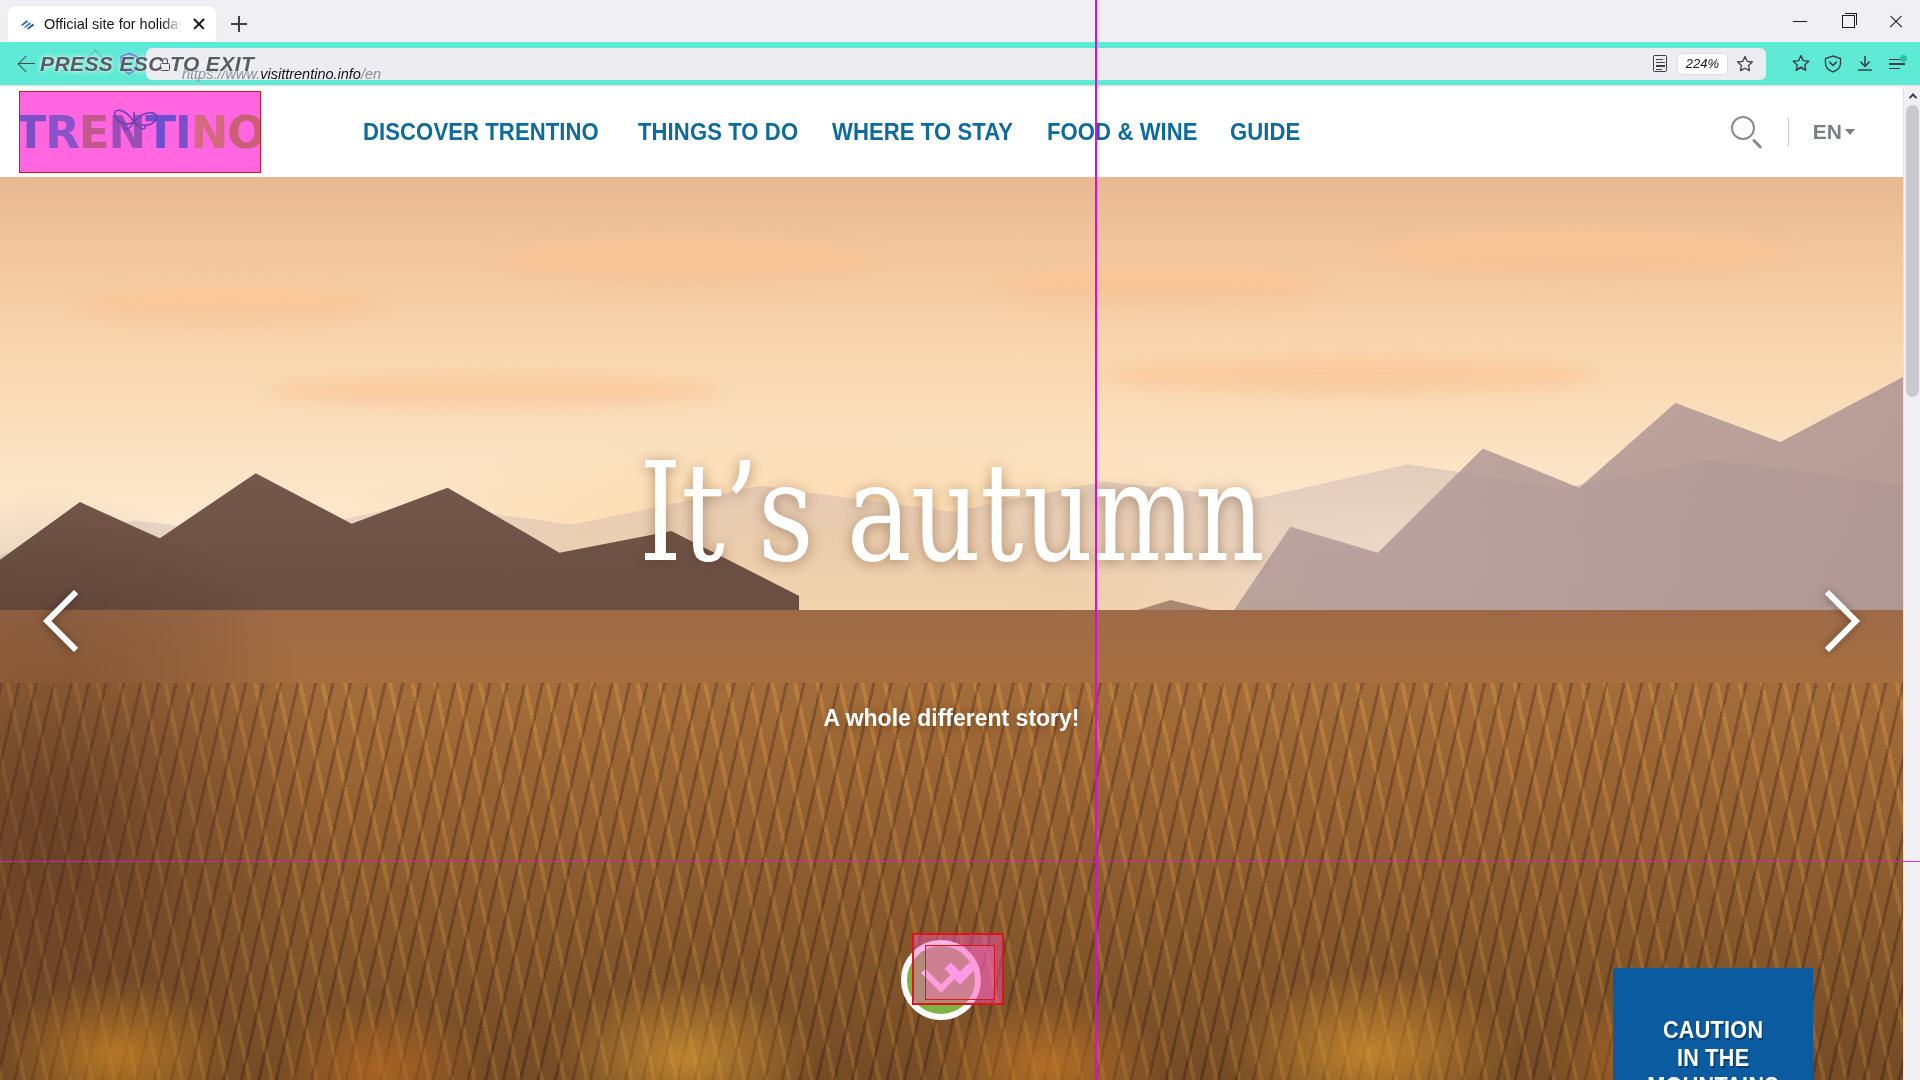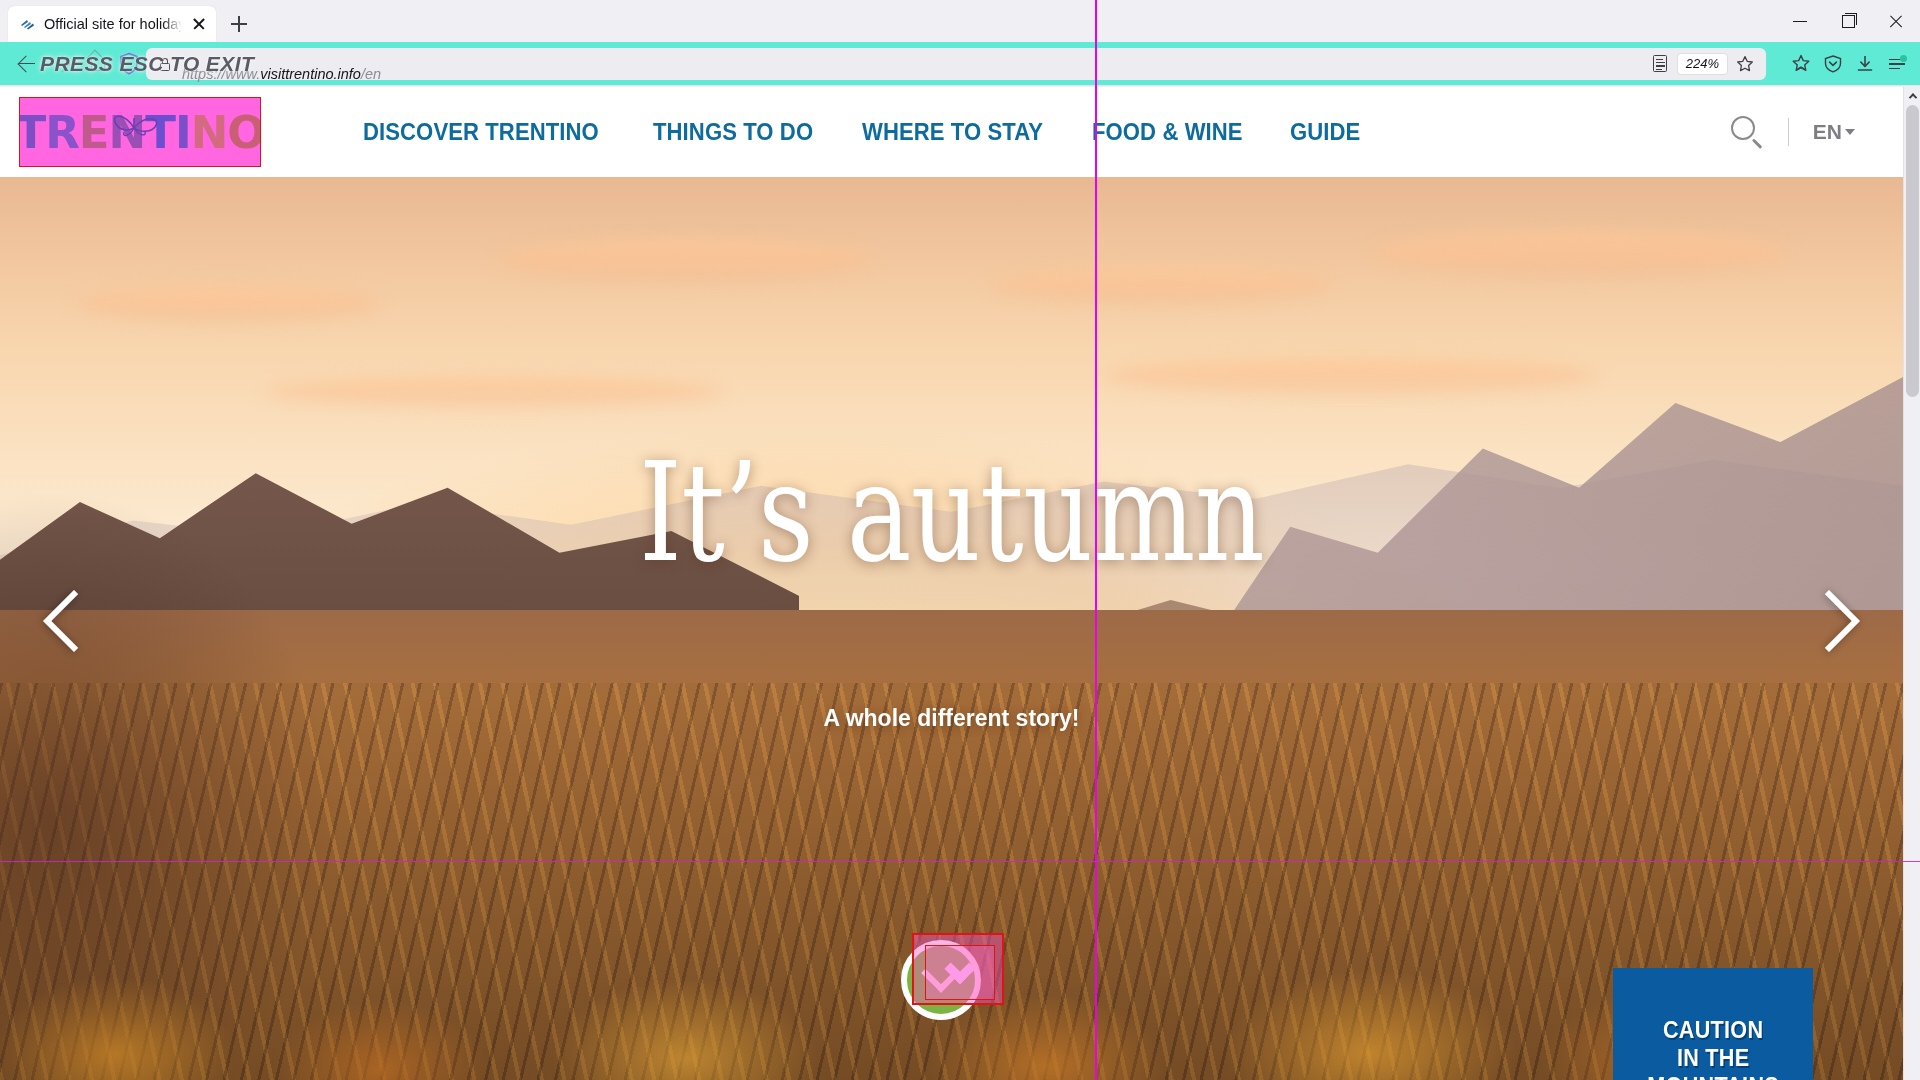--- a/index.html
+++ b/index.html
@@ -138,21 +138,21 @@
   
   .viewport {
     position: absolute; left: 0; top: 87px;
     width: 1903px; height: 993px; overflow: hidden; background: #fff;
   }
   .site-header {
     height: 90px; background: #ffffff; display: flex; align-items: center;
     padding-left: 19px; position: relative;
   }
   .logo {
-    width: 242px; height: 70px; flex: 0 0 242px;
+    width: 242px; height: 82px; flex: 0 0 242px;
     background: #ff66e0; border: 1.5px solid #d81515;
     display: flex; align-items: center; justify-content: center;
     position: relative; overflow: hidden;
   }
   .logo-word {
     font-size: 45px; font-weight: bold; letter-spacing: -1px;
     font-family: "DejaVu Sans", sans-serif;
     line-height: 1;
   }
   .logo-word span:nth-child(1){ color:#7d4fc4; }
@@ -160,21 +160,21 @@
   .logo-word span:nth-child(3){ color:#c05a8e; }
   .logo-word span:nth-child(4){ color:#9b4fb5; }
   .logo-word span:nth-child(5){ color:#6b4fd0; }
   .logo-word span:nth-child(6){ color:#7a4fc9; }
   .logo-word span:nth-child(7){ color:#d46a80; }
   .logo-word span:nth-child(8){ color:#c95f75; }
   .logo-word span:nth-child(9){ color:#8b52c9; }
   .logo-butterfly { position: absolute; left: 88px; top: 8px; }
 
   .mainnav {
-    display: flex; align-items: center; gap: 34px;
+    display: flex; align-items: center; gap: 19px;
     margin-left: 102px;
   }
   .navlink {
     font-size: 24px; font-weight: bold; color: #0d6b9e;
     letter-spacing: .1px; white-space: nowrap;
     font-family: "Liberation Sans", sans-serif;
     transform: scaleX(.92); transform-origin: left center;
   }
   .header-right {
     position: absolute; right: 48px; top: 0; height: 90px;

